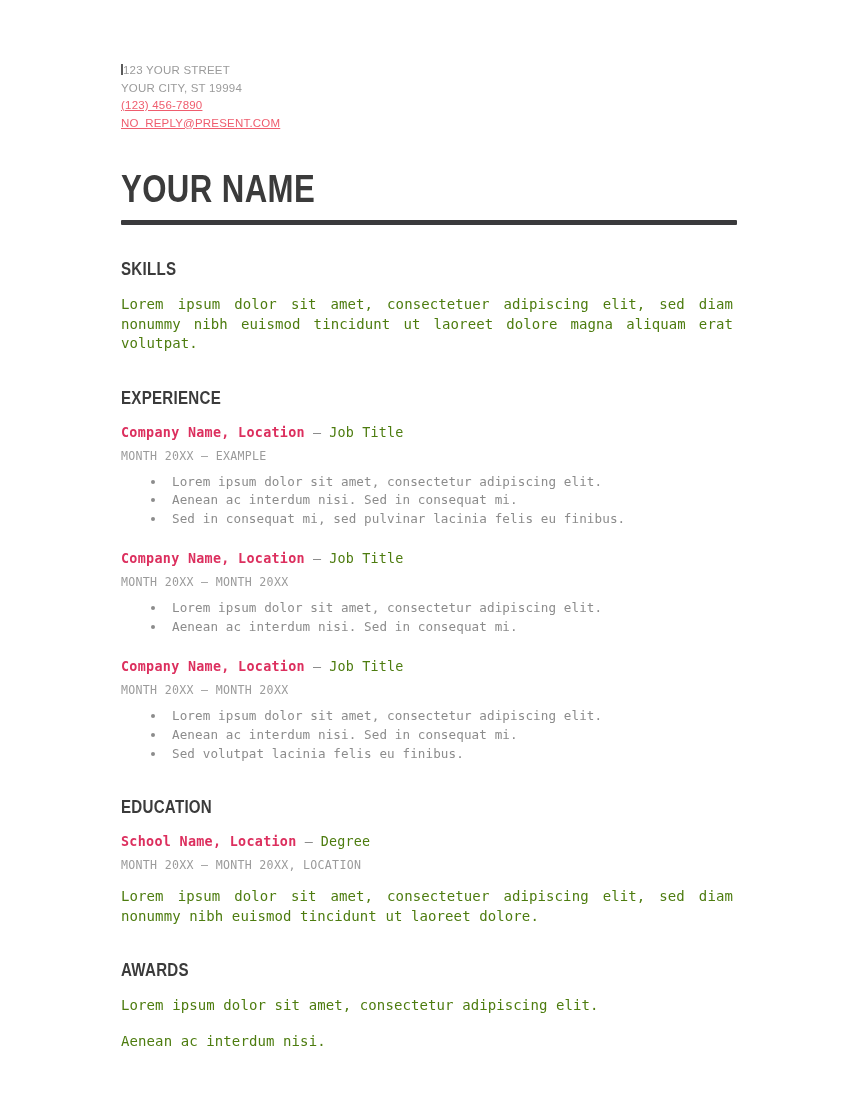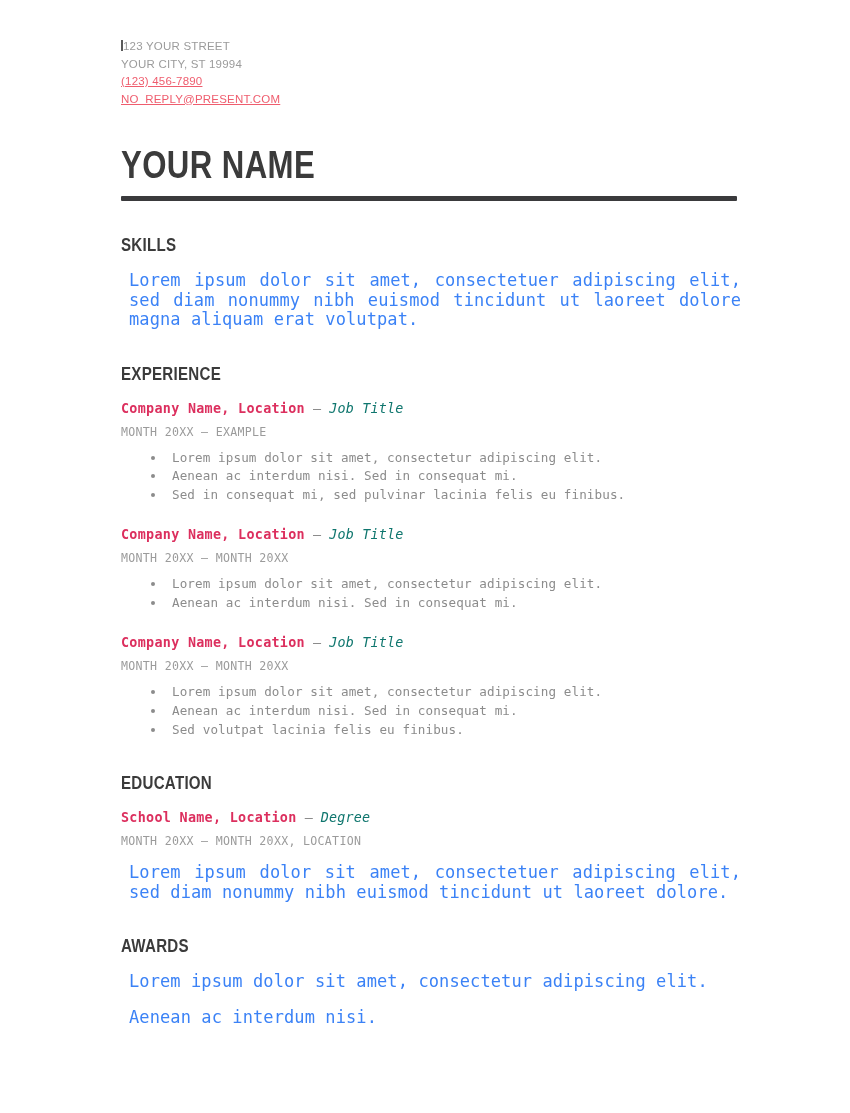--- a/index.html
+++ b/index.html
@@ -21,21 +21,21 @@
     left: 0;
     top: 0;
     width: 850px;
     height: 1113px;
     background: #ffffff;
   }
 
   .content {
     position: absolute;
     left: 121px;
-    top: 38px;
+    top: 62px;
     width: 616px;
   }
 
   
   .contact-block {
     margin: 0 0 36px 0;
   }
   .contact-line {
     font-family: "Liberation Sans", sans-serif;
     font-size: 11.5px;
@@ -90,25 +90,25 @@
     letter-spacing: 0.3px;
     color: #3b3b3b;
     line-height: 20px;
     margin: 0 0 16px 0;
     transform: scaleX(0.84);
     transform-origin: left center;
     white-space: nowrap;
   }
 
   .body-text {
-    font-size: 17px;
+    font-size: 14px;
     line-height: 19.5px;
-    color: #3b82f6;
+    color: #4d7c0f;
     letter-spacing: 0.1px;
-    margin: 8px;
+    margin: 0;
     text-align: justify;
     width: 612px;
   }
 
   
   .entry {
     margin-bottom: 22px;
   }
   .entry:last-child {
     margin-bottom: 0;
@@ -122,22 +122,21 @@
   .org {
     font-weight: 700;
     color: #dc2f5e;
     letter-spacing: 0.3px;
   }
   .dash {
     color: #8c8c8c;
     font-weight: 400;
   }
   .role {
-    font-style: italic;
-    color: #0f766e;
+    color: #4d7c0f;
     letter-spacing: 0.2px;
   }
   .entry-dates {
     font-size: 11.6px;
     line-height: 16px;
     color: #9b9b9b;
     letter-spacing: 0.3px;
     margin: 0;
   }
 

